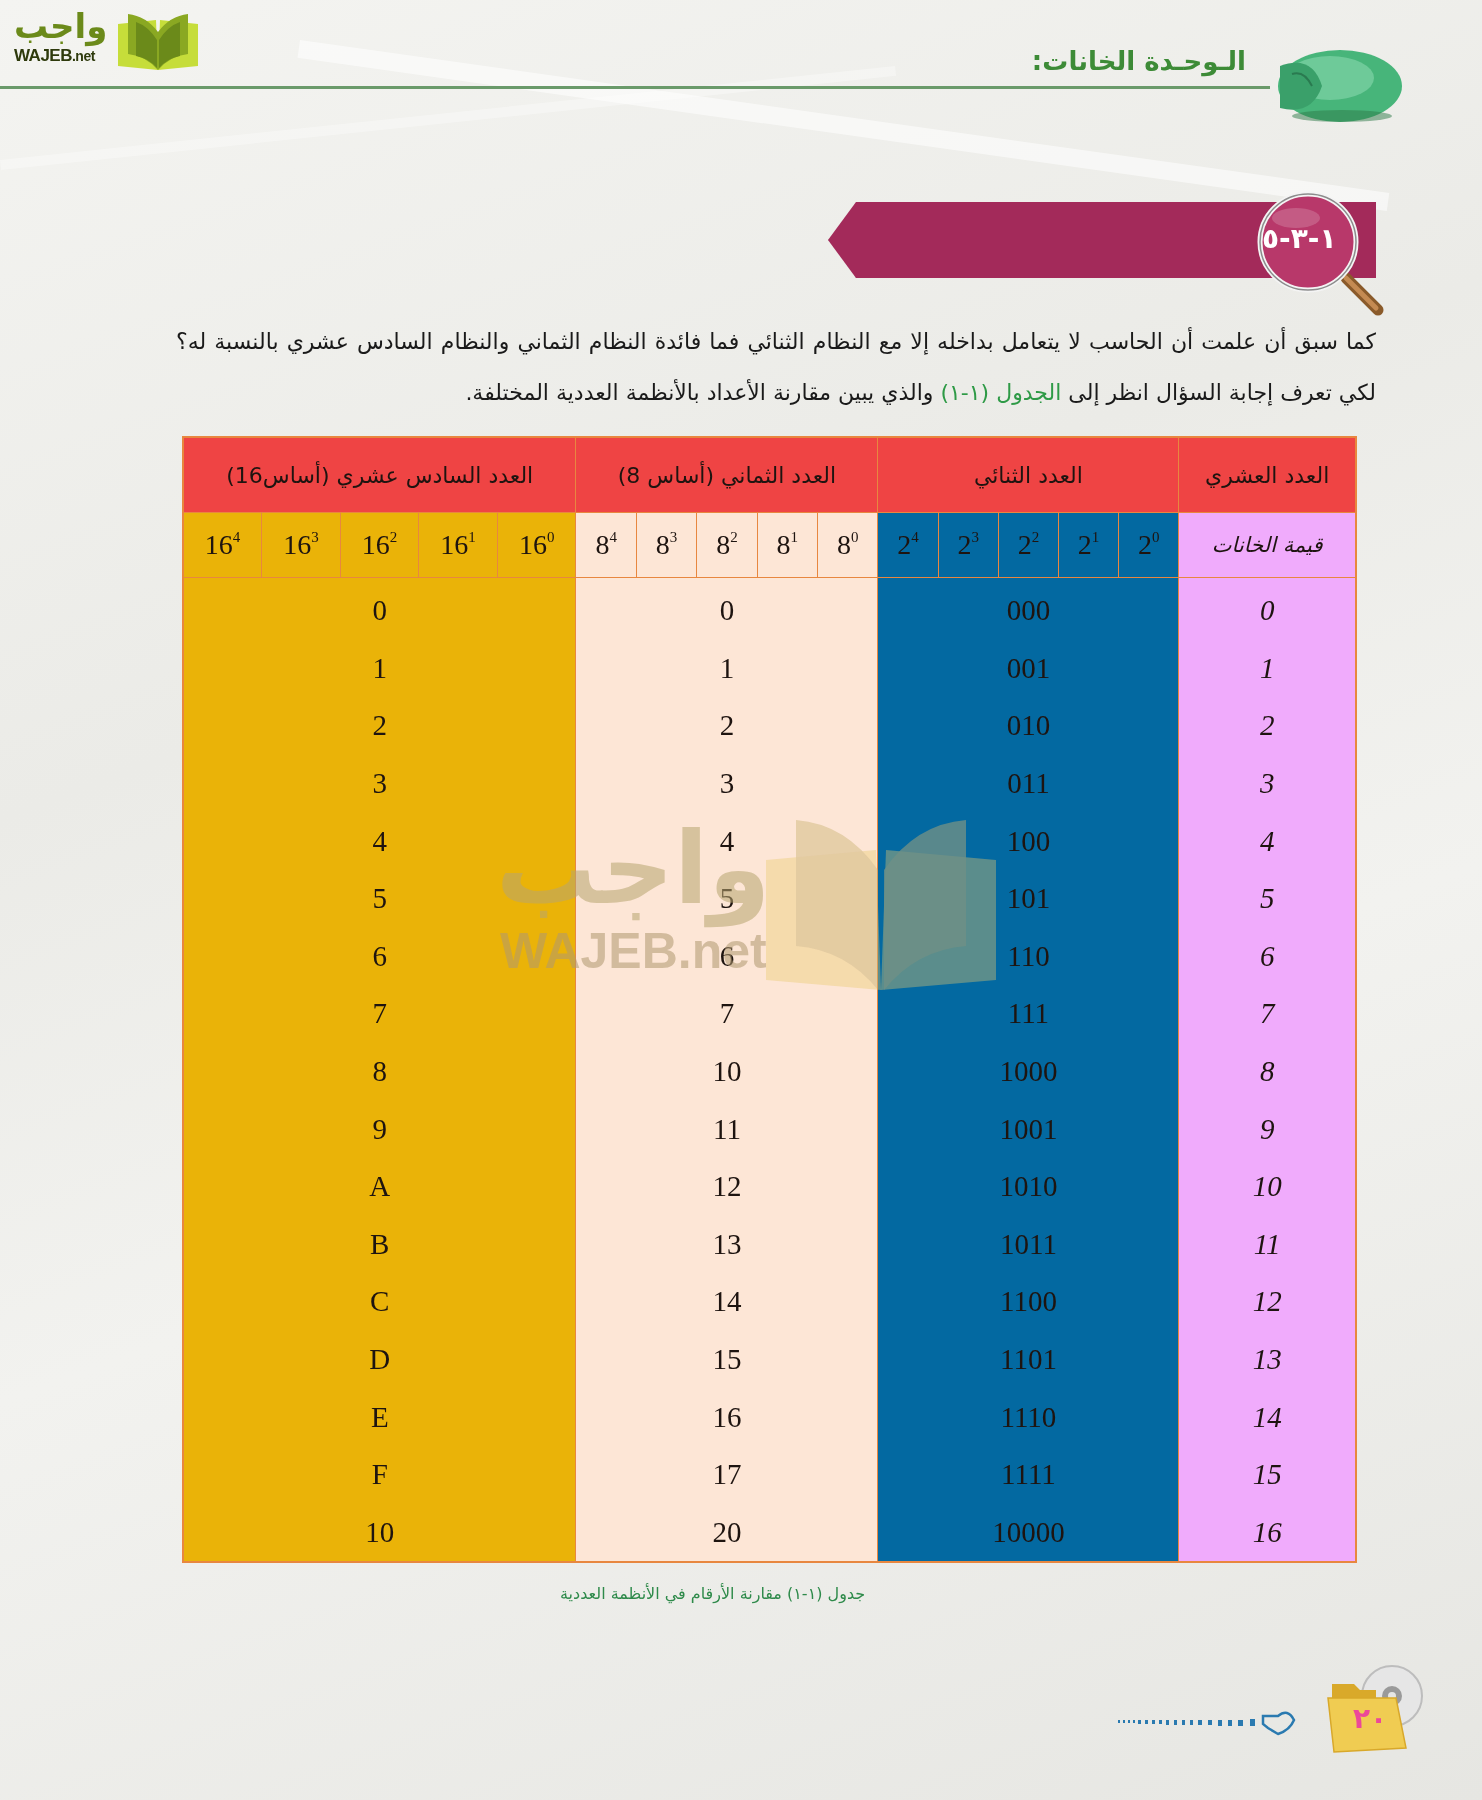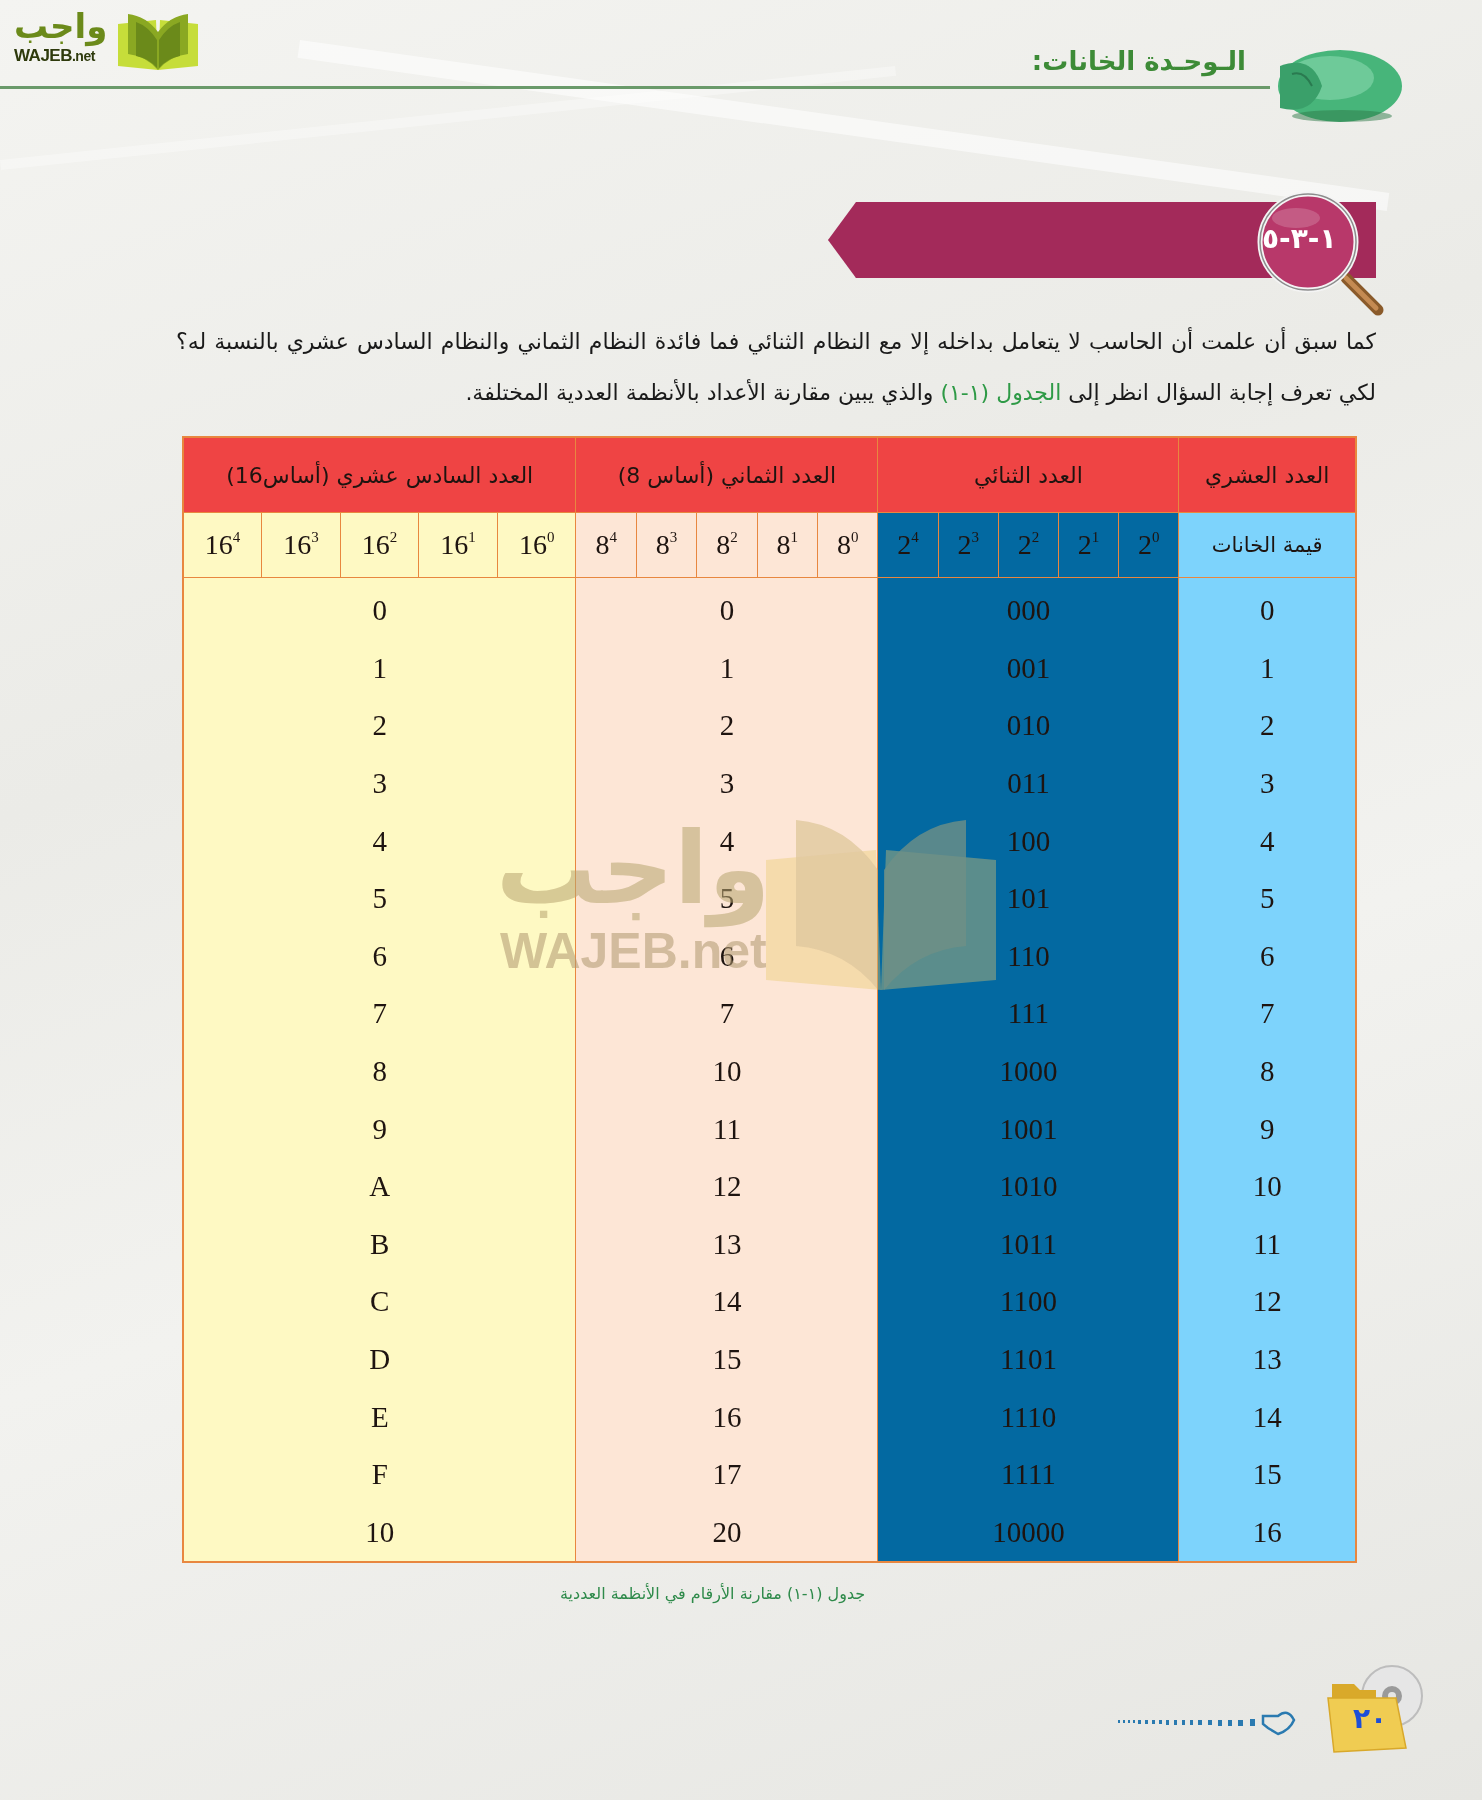--- a/index.html
+++ b/index.html
@@ -29,34 +29,34 @@
   .para { position:absolute; right:106px; top:316px; width:1200px; direction:rtl; text-align:justify; font-size:22px; line-height:51px; color:#1a1a1a; font-family:"DejaVu Sans", sans-serif; }
   .para .hl { color:#2e9a46; }
   
   .tbl { position:absolute; left:182px; top:436px; width:1173px; border-collapse:collapse; table-layout:fixed; direction:ltr;
     font-family:"Liberation Serif", serif; color:#1e1410; border:2.5px solid #e8873f; }
   .tbl td, .tbl th { border:1.5px solid #e8873f; text-align:center; padding:0; }
   .tbl .h1 th { height:74px; background:#ef4444; font-weight:normal; font-family:"DejaVu Sans", sans-serif; font-size:22px; direction:rtl; }
   .tbl .h2 td { height:64px; font-size:28px; }
   .tbl .h2 sup { font-size:15px; vertical-align:super; position:relative; top:-2px; }
   .tbl .h2 .dec-lbl { font-family:"DejaVu Sans", sans-serif; font-size:21px; direction:rtl; }
-  .c-hex { background:#fef9c3; }
+  .c-hex { background:#eab308; }
   .c-oct { background:#fde6d6; }
   .c-bin { background:#0369a1; }
-  .c-dec { background:#7dd3fc; }
+  .c-dec { background:#f0abfc;font-style:italic; }
   .tbl .body td { font-size:29px; height:57.6px; border-top:none; border-bottom:none; }
   .tbl .body tr:first-child td { padding-top:4px; }
   .watermark { position:absolute; left:496px; top:810px; width:500px; height:180px; pointer-events:none; opacity:0.55; }
   .wm-ar { position:absolute; left:0; top:0; font-size:100px; font-weight:bold; color:#b8a570; }
   .wm-en { position:absolute; left:4px; top:112px; font-size:50px; font-weight:bold; color:#b09870; font-family:"Liberation Sans", sans-serif; }
   .caption { position:absolute; left:560px; top:1584px; width:382px; text-align:left; direction:rtl; font-size:16px; color:#2e8a4a; }
   
   .arrow-dots { position:absolute; left:1118px; top:1706px; width:180px; height:30px; }
   .folder { position:absolute; left:1326px; top:1664px; width:100px; height:90px; }
-  .page-num { position:absolute; left:1330px; top:1702px; width:80px; text-align:center; font-size:28px; font-weight:bold; color:#1d4ed8; }
+  .page-num { position:absolute; left:1330px; top:1702px; width:80px; text-align:center; font-size:28px; font-weight:bold; color:#ec4899; }
 </style>
 </head>
 <body>
 
 <div class="bg-streak" style="left:300px;top:40px;width:1100px;height:18px;transform:rotate(8deg);"></div>
 <div class="bg-streak" style="left:0;top:160px;width:900px;height:10px;transform:rotate(-6deg);opacity:.6"></div>
 
 <div class="logo">
   <span class="logo-ar">واجب</span>
   <span class="logo-en"><span>WAJEB</span><small>.net</small></span>

